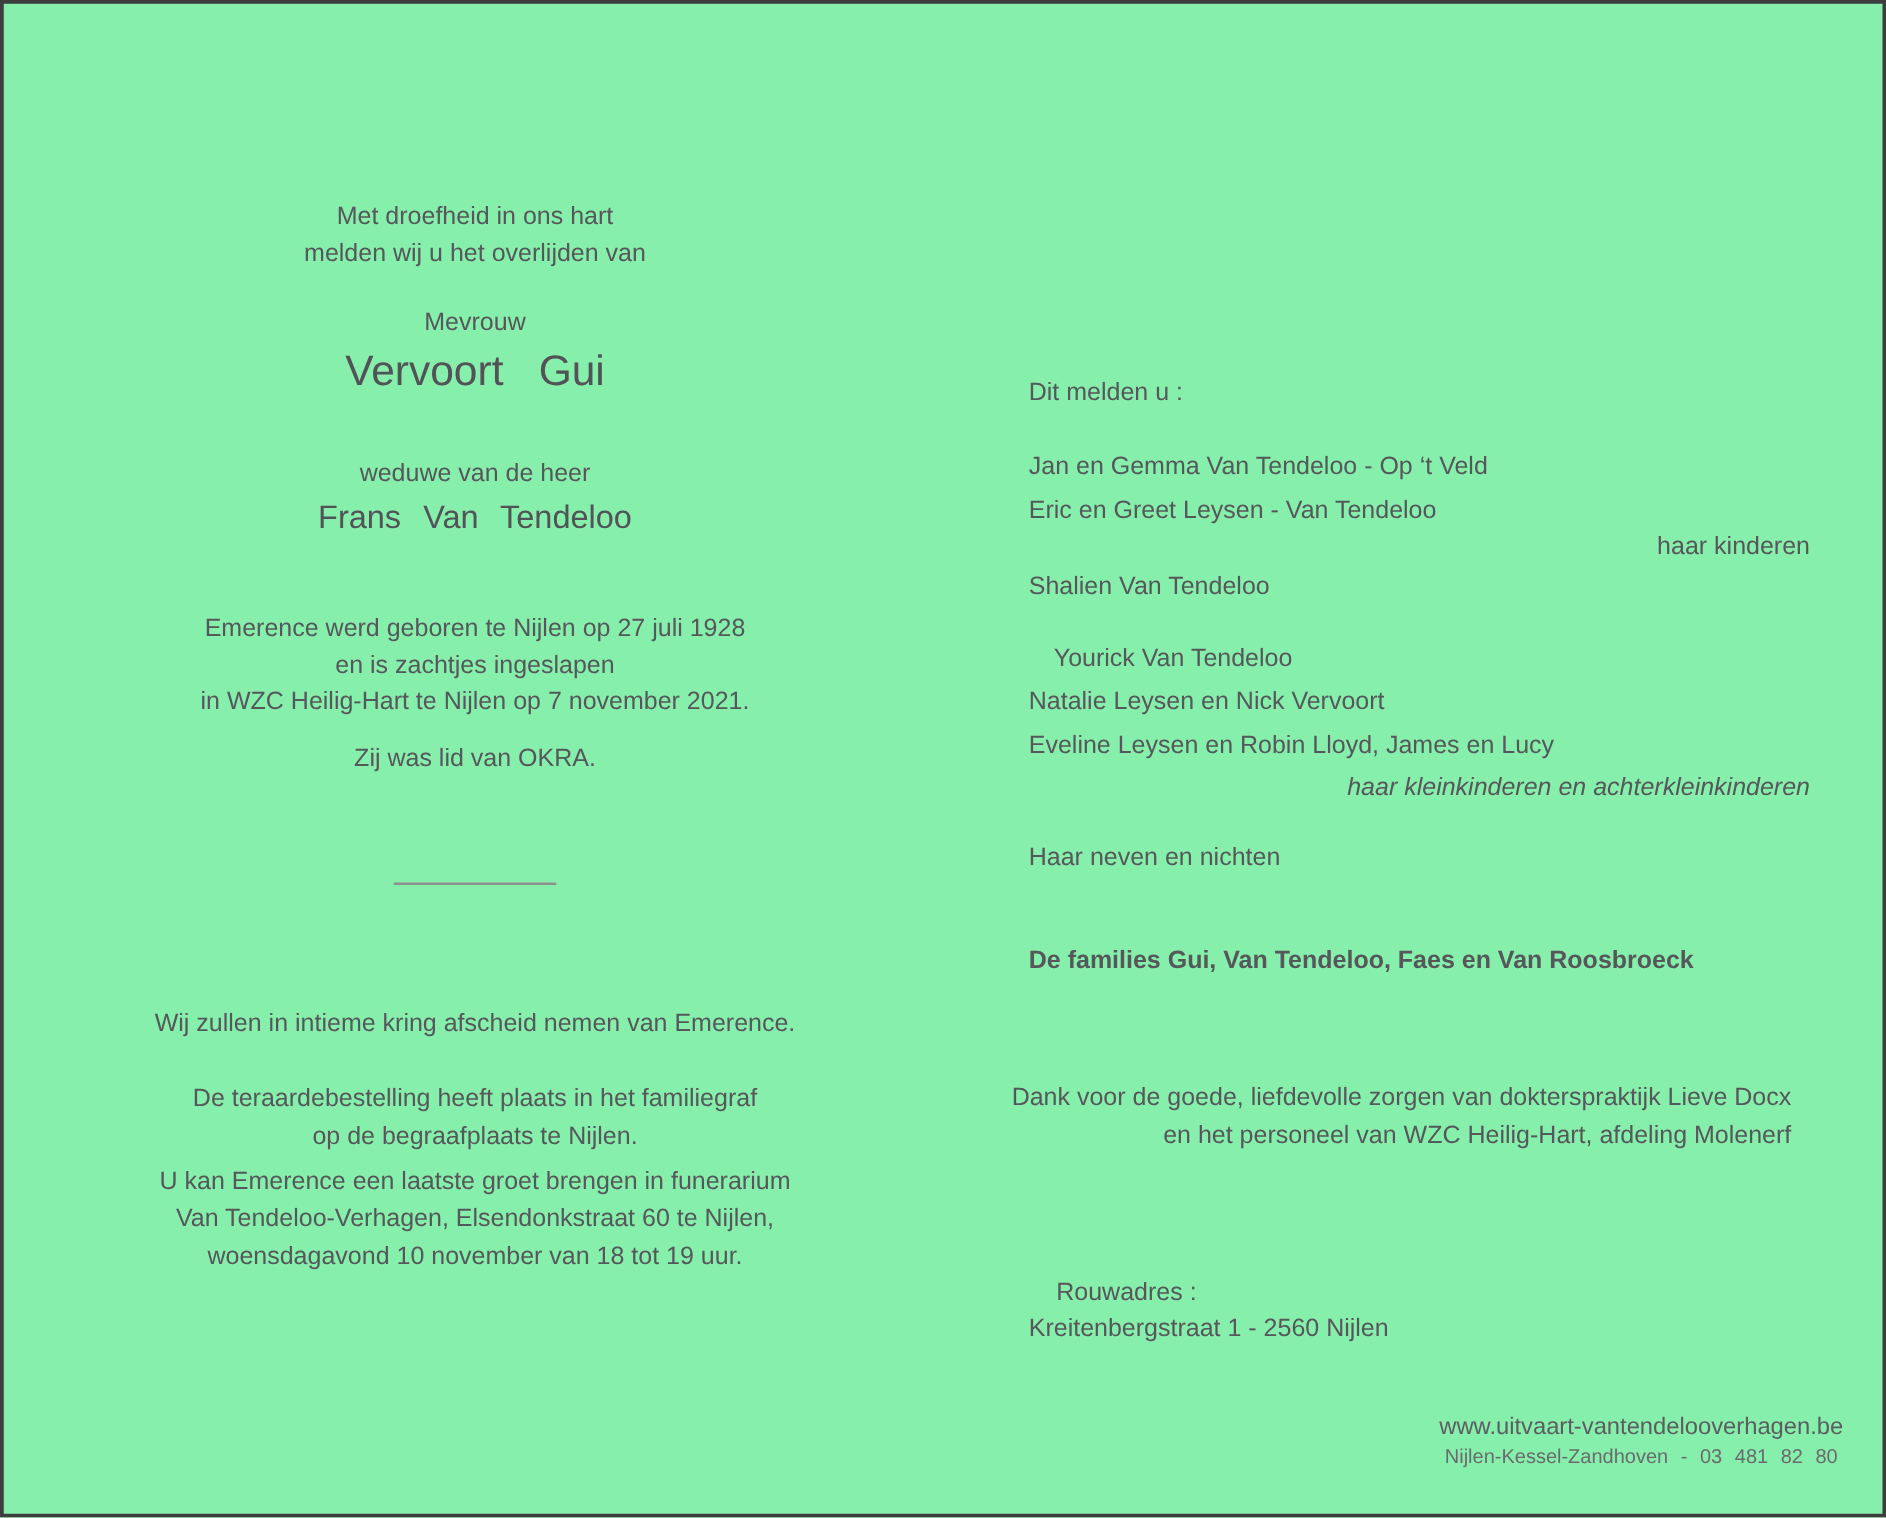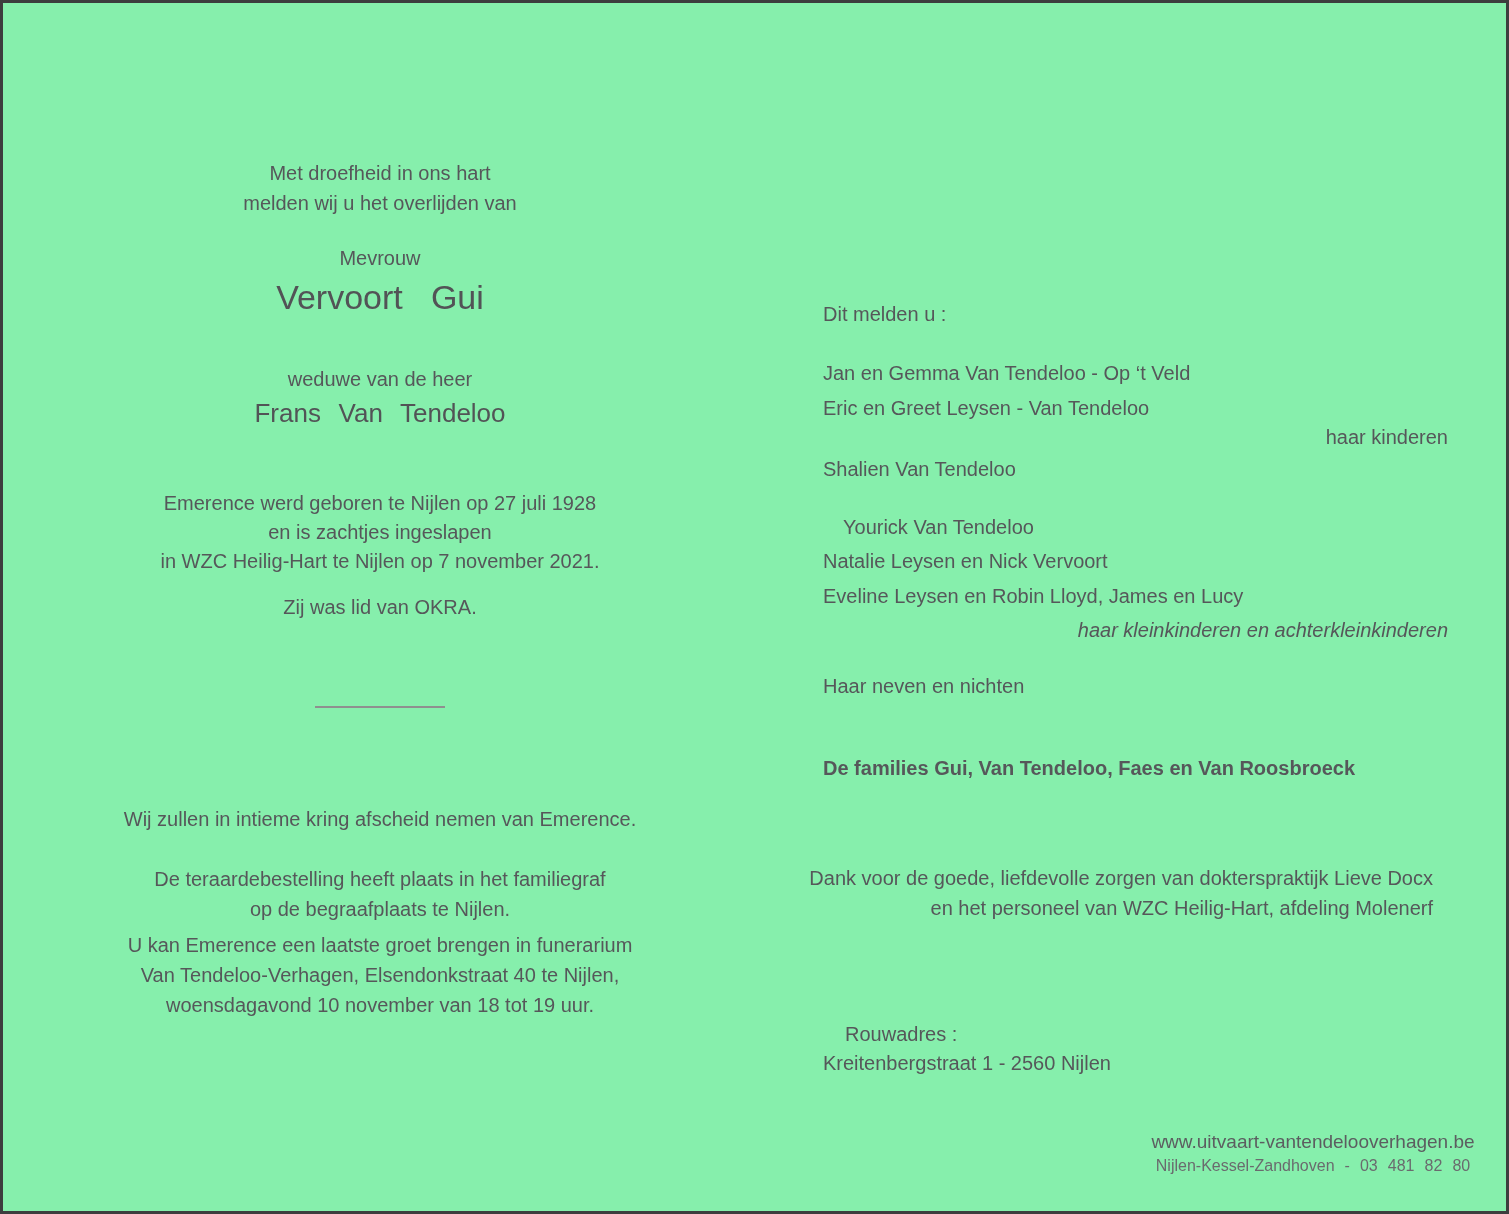--- a/index.html
+++ b/index.html
@@ -91,21 +91,21 @@
 
   <div class="abs lcol farewell body-text">Wij zullen in intieme kring afscheid nemen van Emerence.</div>
 
   <div class="abs lcol burial-block body-text">
     <div>De teraardebestelling heeft plaats in het familiegraf</div>
     <div>op de begraafplaats te Nijlen.</div>
   </div>
 
   <div class="abs lcol visit-block body-text">
     <div>U kan Emerence een laatste groet brengen in funerarium</div>
-    <div>Van Tendeloo-Verhagen, Elsendonkstraat 40 te Nijlen,</div>
+    <div>Van Tendeloo-Verhagen, Elsendonkstraat 60 te Nijlen,</div>
     <div>woensdagavond 10 november van 18 tot 19 uur.</div>
   </div>
 
   <div class="abs rcol announce-label body-text">Dit melden u :</div>
 
   <div class="abs rcol child-1 body-text">Jan en Gemma Van Tendeloo - Op ‘t Veld</div>
   <div class="abs rcol child-2 body-text">Eric en Greet Leysen - Van Tendeloo</div>
   <div class="abs rcol caption-children body-text">haar kinderen</div>
 
   <div class="abs rcol gchild-1 body-text">Shalien Van Tendeloo</div>

